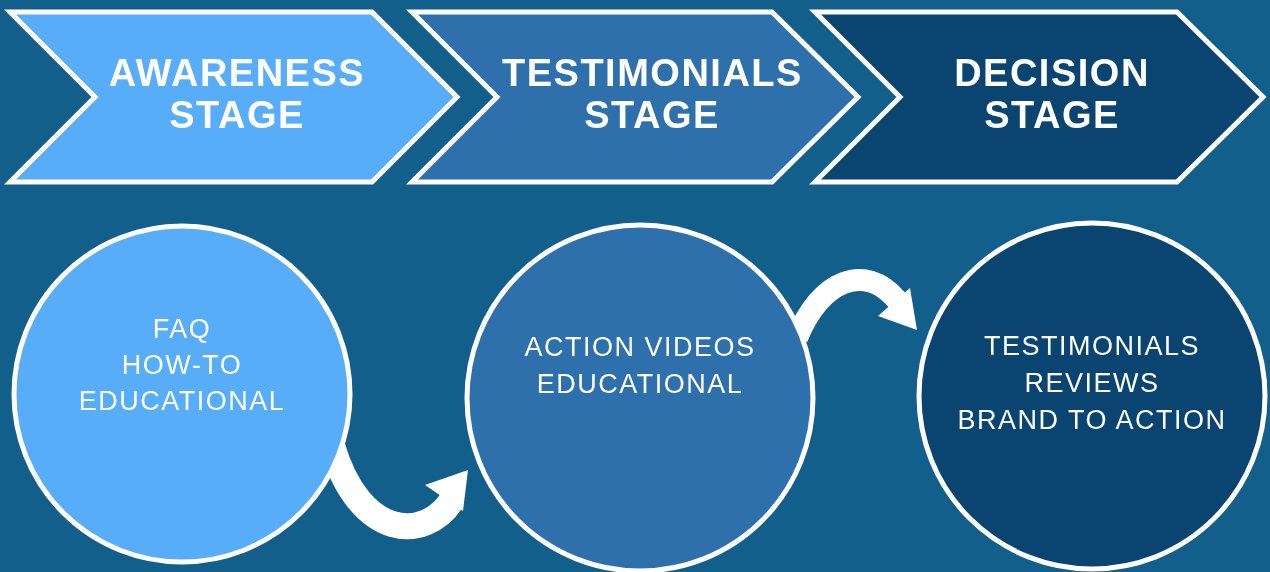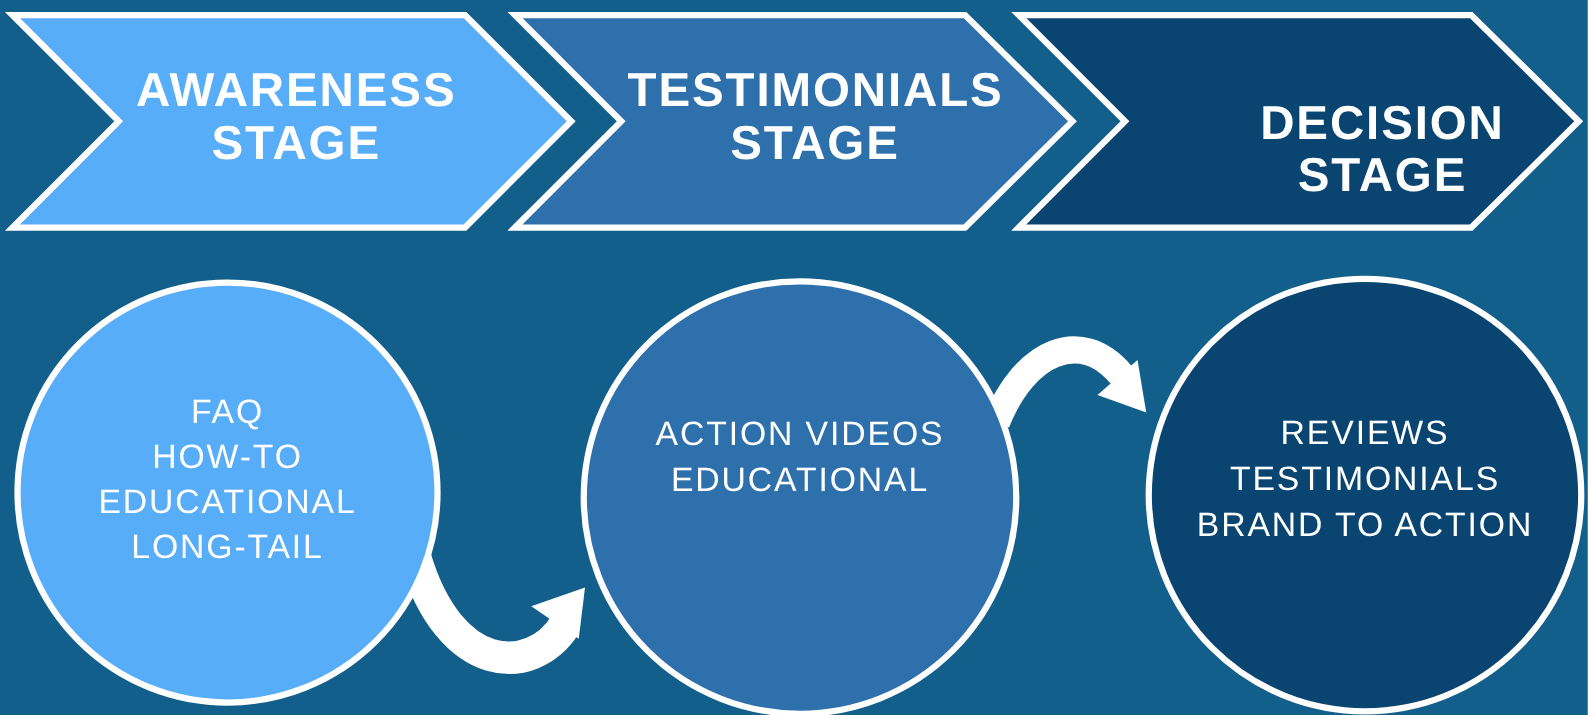--- a/index.html
+++ b/index.html
@@ -57,21 +57,21 @@
     font-size: 27px;
     font-weight: 300;
     line-height: 36px;
     letter-spacing: 1.5px;
   }
   .circle-label.awareness { left: 32px;  top: 311px; width: 300px; }
   .circle-label.consideration { left: 470px; top: 329px; width: 340px; line-height: 37px; }
   .circle-label.decision { left: 922px; top: 328px; width: 340px; line-height: 37px; }
   .stage-label.awareness { left: 87px;  top: 52px; }
   .stage-label.consideration { left: 502px; top: 52px; }
-  .stage-label.decision { left: 956px; top: 52px; margin-top: 26px; }
+  .stage-label.decision { left: 902px; top: 52px; }
 </style>
 </head>
 <body>
 
 <div class="canvas">
 
   <svg class="shapes-svg" viewBox="0 0 1270 572">
 
     <polygon class="arrow-shape" points="10,12 372,12 457,97 372,182 10,182 95,97" fill="#58ADF8"></polygon>
     <polygon class="arrow-shape" points="412,12 772,12 858,97 772,182 412,182 497,97" fill="#2E70AC"></polygon>
@@ -98,25 +98,24 @@
   </div>
   <div class="stage-label decision">
     <div>DECISION</div>
     <div>STAGE</div>
   </div>
 
   <div class="circle-label awareness">
     <div>FAQ</div>
     <div>HOW-TO</div>
     <div>EDUCATIONAL</div>
-    <div>LONG-TAIL</div>
   </div>
   <div class="circle-label consideration">
     <div>ACTION VIDEOS</div>
     <div>EDUCATIONAL</div>
   </div>
   <div class="circle-label decision">
+    <div>TESTIMONIALS</div>
     <div>REVIEWS</div>
-    <div>TESTIMONIALS</div>
     <div>BRAND TO ACTION</div>
   </div>
 
 </div>
 
 </body></html>

